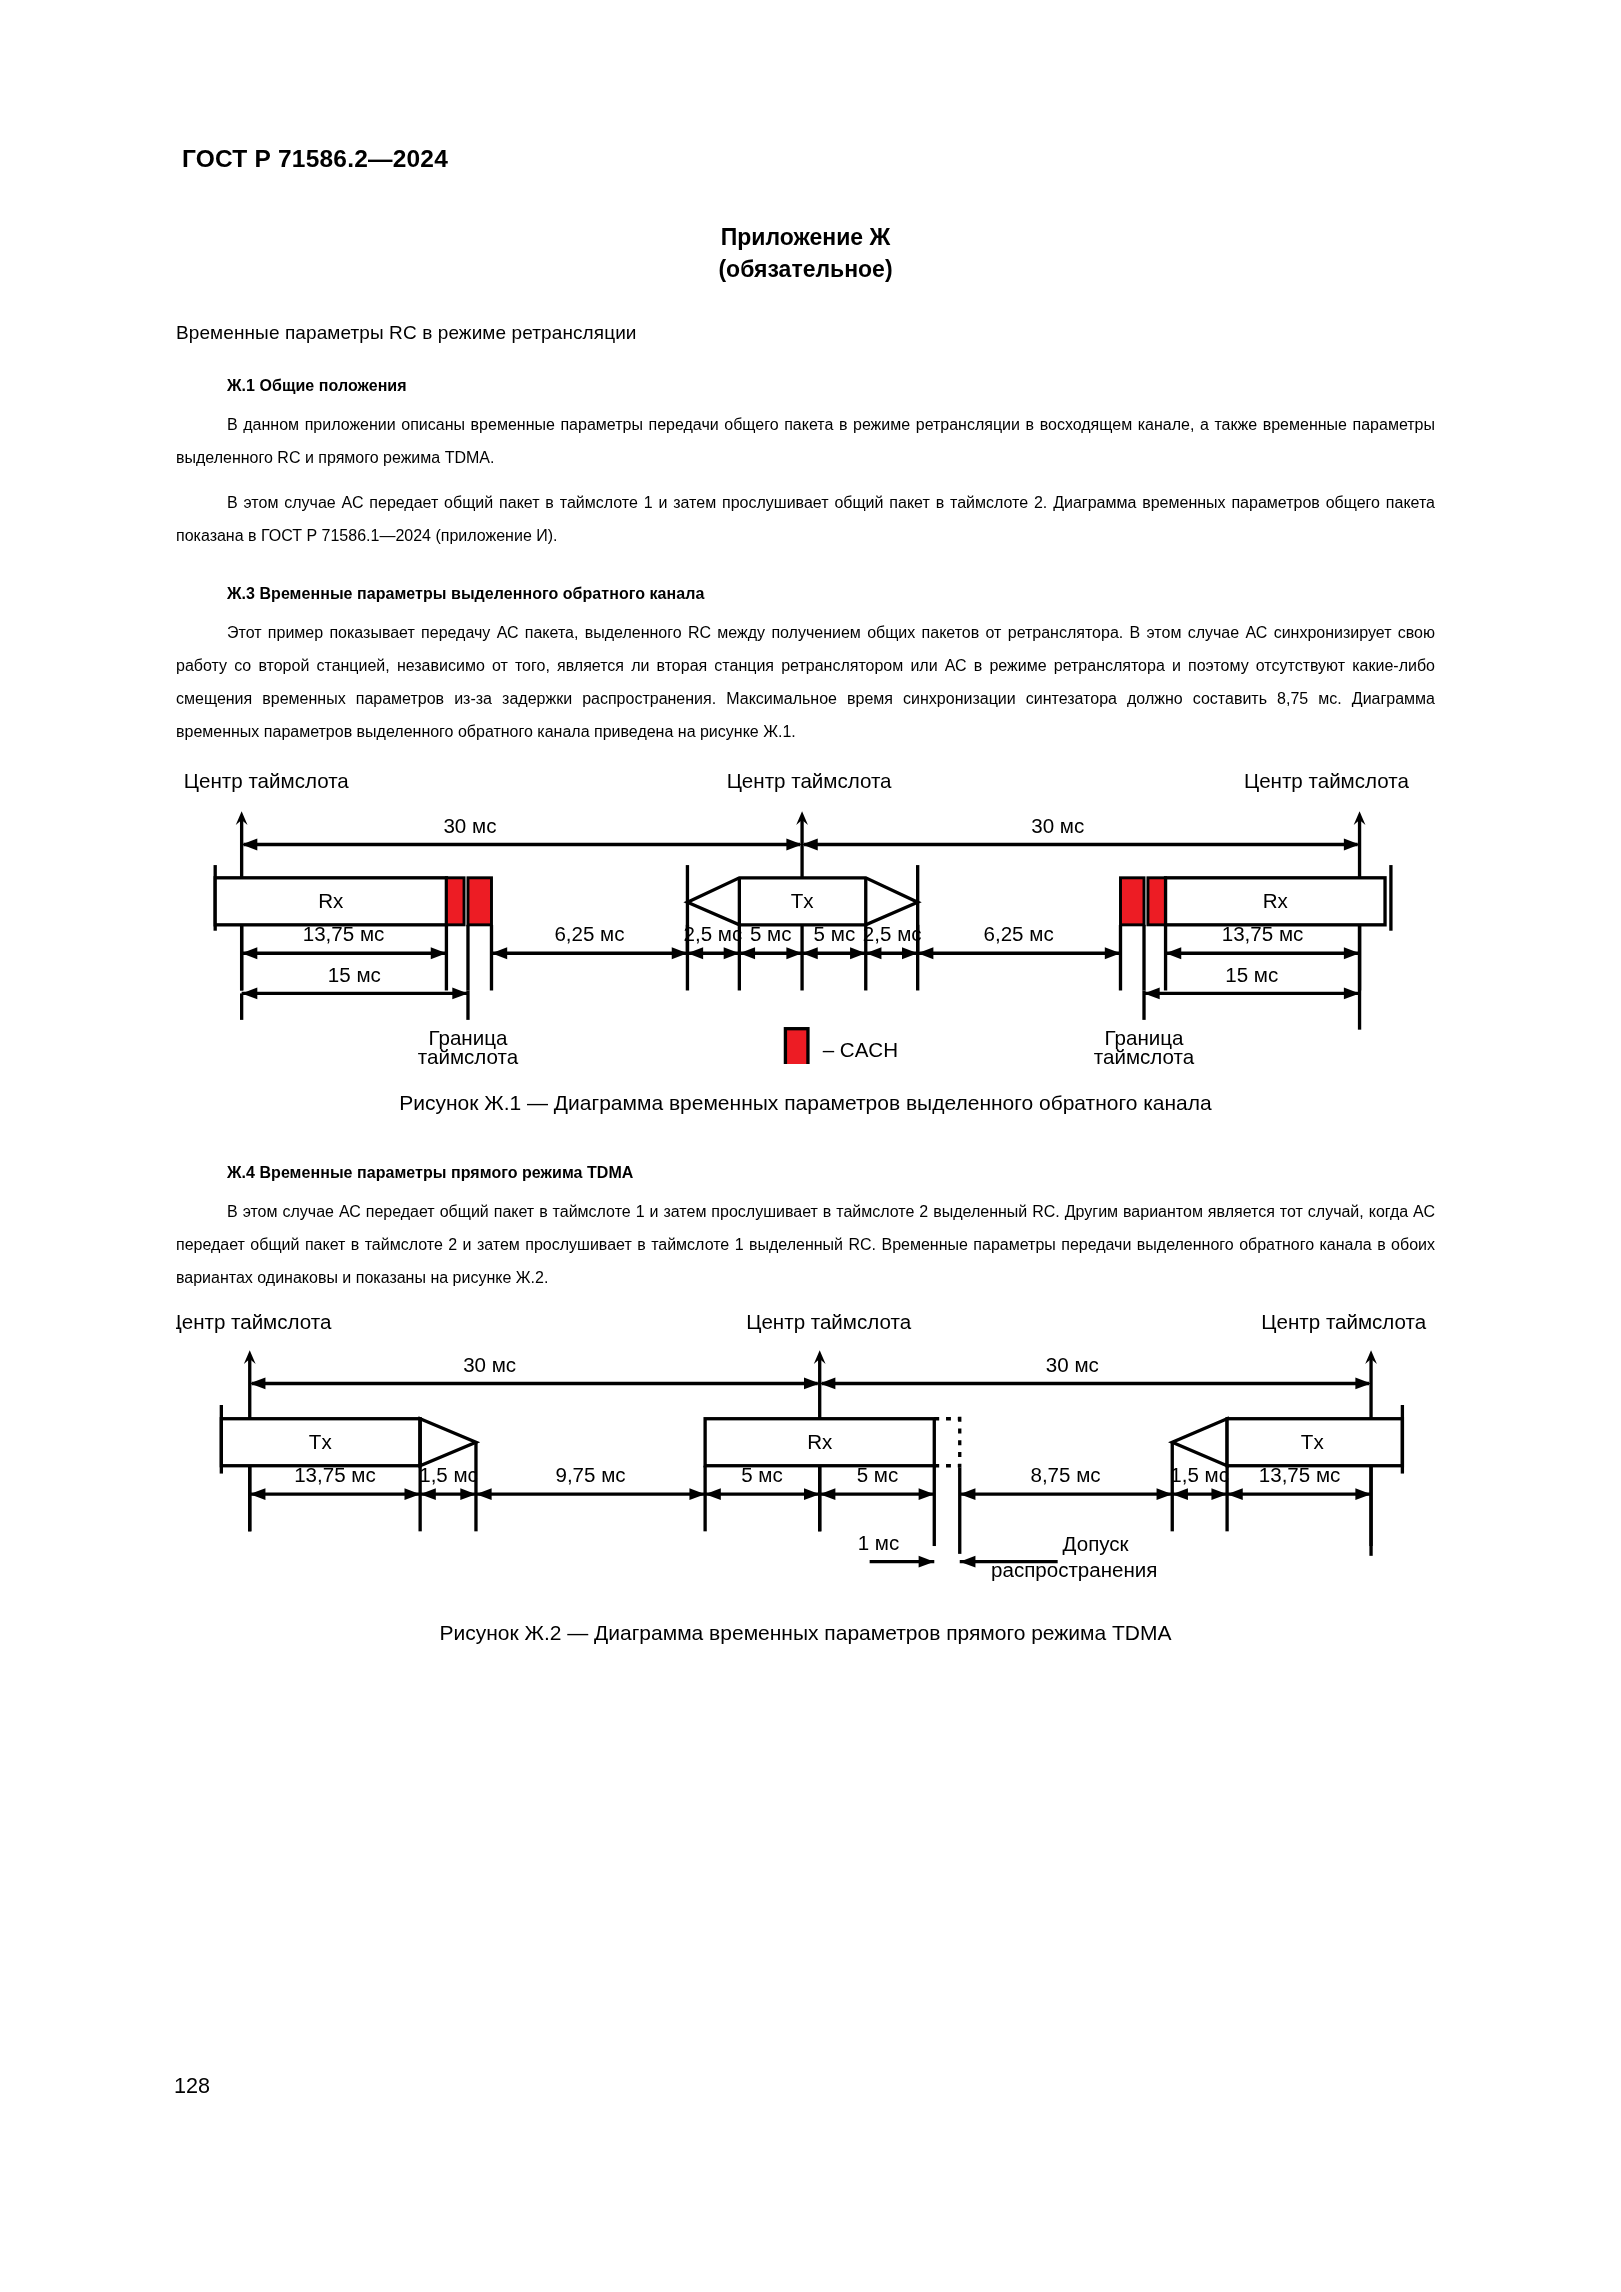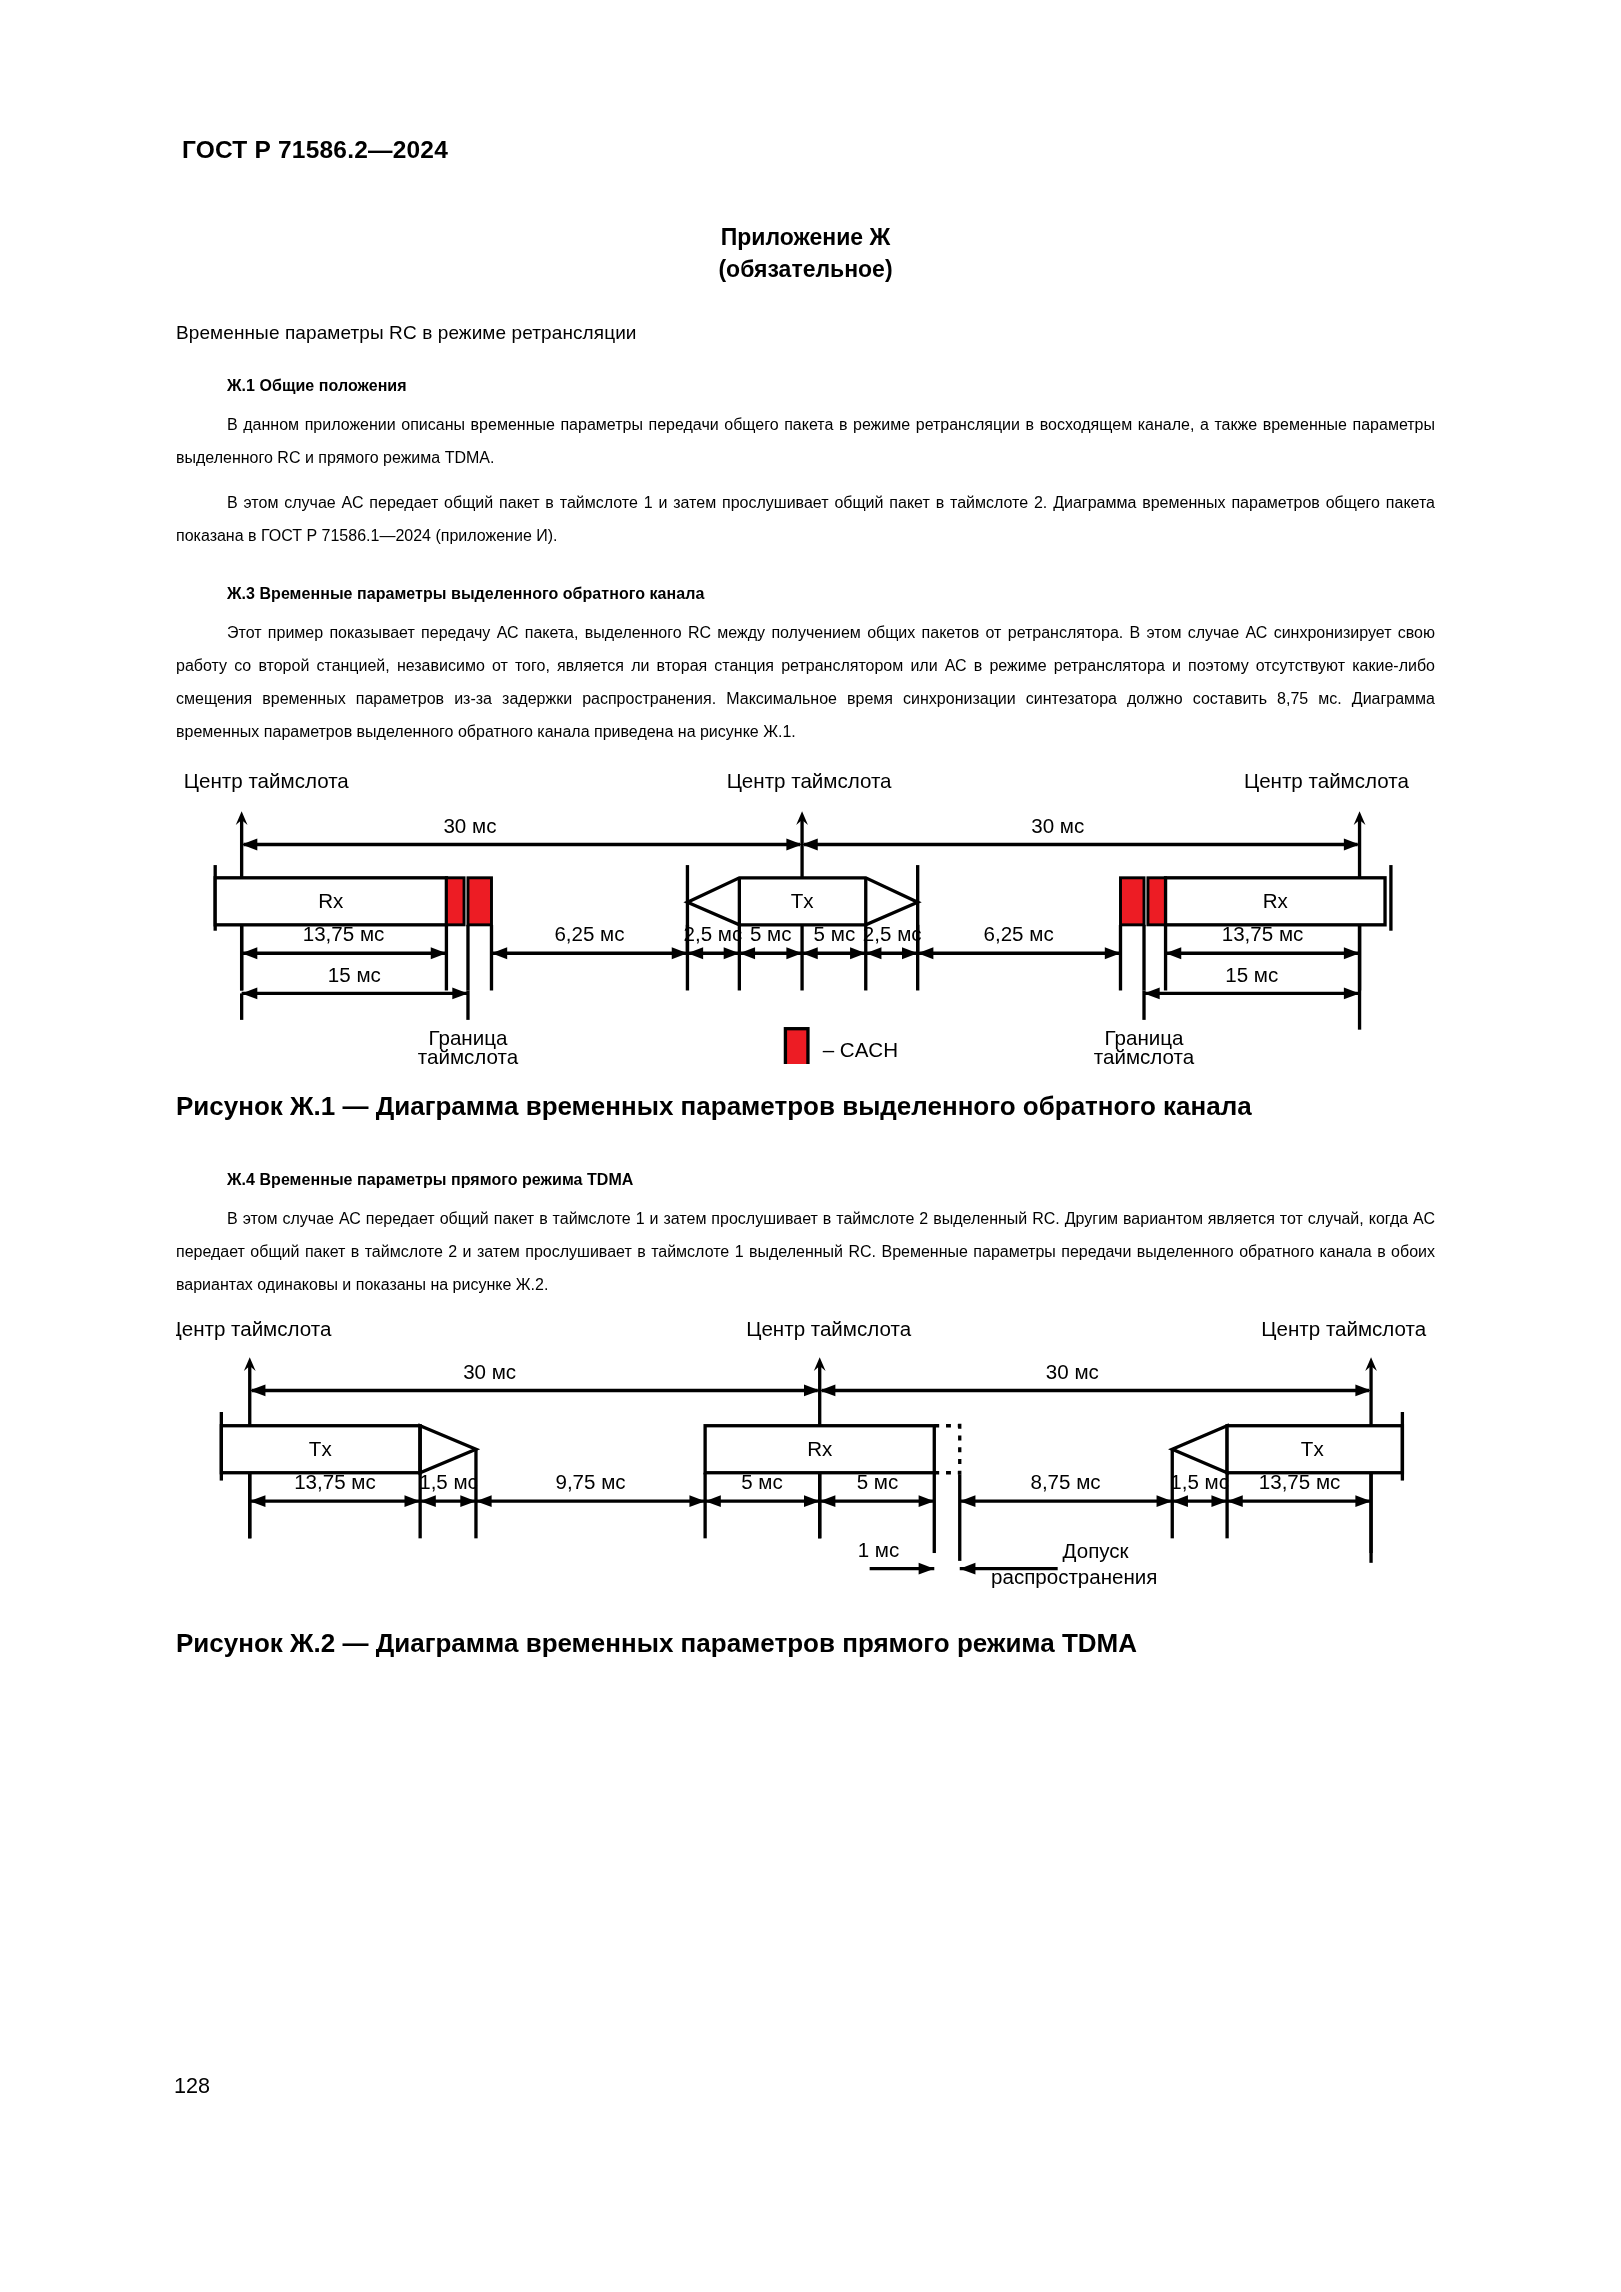--- a/index.html
+++ b/index.html
@@ -17,21 +17,21 @@
     height: 2293px;
     background: #ffffff;
     overflow: hidden;
     box-sizing: border-box;
   }
 
   
   .doc-header {
     position: absolute;
     left: 182px;
-    top: 136px;
+    top: 145px;
     font-size: 24.5px;
     font-weight: bold;
     letter-spacing: 0.2px;
   }
 
   
   .content {
     position: absolute;
     left: 176px;
     top: 221px;
@@ -68,24 +68,23 @@
   p.body {
     font-size: 16px;
     margin: 12.7px 0 0 0;
     line-height: 33px;
     text-align: justify;
     text-indent: 51px;
     hyphens: manual;
   }
 
   .fig-caption {
-    text-align: left;
-    font-size: 26px;
+    text-align: center;
+    font-size: 21px;
     margin-top: 0;
-    font-weight: bold;
   }
 
   
   .page-number {
     position: absolute;
     left: 174px;
     top: 2073px;
     font-size: 21.6px;
   }
 

